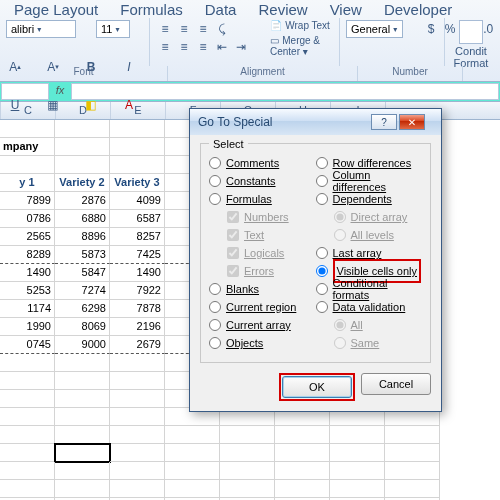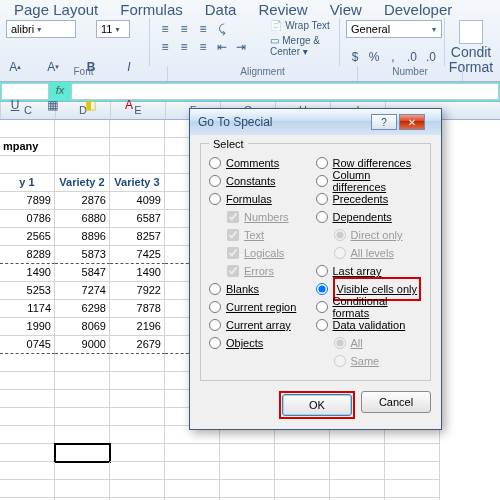--- a/index.html
+++ b/index.html
@@ -10,21 +10,21 @@
   .tabrow { display: flex; gap: 2px; padding: 0 4px; height: 18px; font-size: 15px; color: #3b5a82; }
   .tabrow span { padding: 1px 10px; }
   .grpwrap { display: flex; height: 48px; }
   .grp { border-right: 1px solid #c5d4e6; padding: 2px 6px 0 6px; display: flex; flex-direction: column; }
   .grpbody { flex: 1; display: flex; gap: 20px; align-items: flex-start; }
   .fontbox, .numbox { display:inline-flex; align-items:center; background:#fff; border:1px solid #9db4cf; height:18px; font-size:11px; padding:0 2px 0 4px; }
   .dd { width:10px; text-align:center; color:#3b5a82; font-size:8px; }
   .ibtn { width:18px; height:18px; display:inline-flex; align-items:center; justify-content:center; color:#3b5a82; border:1px solid transparent; font-size:12px; }
   .ibtn.b { font-weight:bold; } .ibtn.i { font-style:italic; } .ibtn.u { text-decoration:underline; }
   .alnrow { display:flex; gap:1px; }
-  .bigbtn { display:flex; flex-direction:column; align-items:center; width:40px; font-size:14px; color:#3b5a82; line-height:1.1; }
+  .bigbtn { display:flex; flex-direction:column; align-items:center; width:40px; font-size:11px; color:#3b5a82; line-height:1.1; }
   .bigico { width:24px; height:24px; background:#fff; border:1px solid #a8bcd6; margin-bottom:1px; }
   .lblrow { display:flex; height:15px; font-size:10px; color:#5a7090; }
   .lblrow span { border-right:1px solid #c5d4e6; text-align:center; }
 
   
   .fbar { display:flex; height:20px; border-bottom:1px solid #9db4cf; background:#5eead4; align-items:stretch; }
   .namebox { width:48px; background:#fff; border:1px solid #b8c8dd; margin:1px; padding:1px 4px; font-size:11px; }
   .fx { width:20px; text-align:center; color:#555; font-style:italic; padding-top:2px; }
   .fxinput { flex:1; background:#fff; border:1px solid #b8c8dd; margin:1px; }
 
@@ -114,21 +114,21 @@
             <span class="ibtn">⇥</span>
           </div>
         </div>
         <div style="font-size:10px;color:#3b5a82">
           <div>📄 <span>Wrap Text</span></div>
           <div style="margin-top:4px">▭ <span>Merge &amp; Center</span> ▾</div>
         </div>
       </div>
     </div>
     <div class="grp" style="width:105px">
-      <div class="grpbody" style="flex-direction:column;gap:10px">
+      <div class="grpbody" style="flex-direction:row;gap:19px">
         <div class="numbox" style="width:96px">
             <span>General</span>
             <span class="dd" style="margin-left:auto">▾</span>
           </div>
         <div class="alnrow">
           <span class="ibtn">$</span>
           <span class="ibtn">%</span>
           <span class="ibtn">,</span>
           <span class="ibtn">.0</span>
           <span class="ibtn">.0</span>
@@ -452,29 +452,25 @@
             <label class="opt">
               <input type="radio" style="">
               <span>Row differences</span>
             </label>
             <label class="opt">
               <input type="radio" style="">
               <span>Column differences</span>
             </label>
             <label class="opt">
               <input type="radio" style="">
-              <span>Precedents</span>
-            </label>
-            <label class="opt">
-              <input type="radio" style="">
               <span>Dependents</span>
             </label>
             <label class="opt ind dis">
               <input type="radio" disabled="" checked="" style="">
-              <span>Direct only</span>
+              <span>Direct array</span>
             </label>
             <label class="opt ind dis">
               <input type="radio" disabled="" style="">
               <span>All levels</span>
             </label>
             <label class="opt">
               <input type="radio" style="">
               <span>Last array</span>
             </label>
             <label class="opt">

